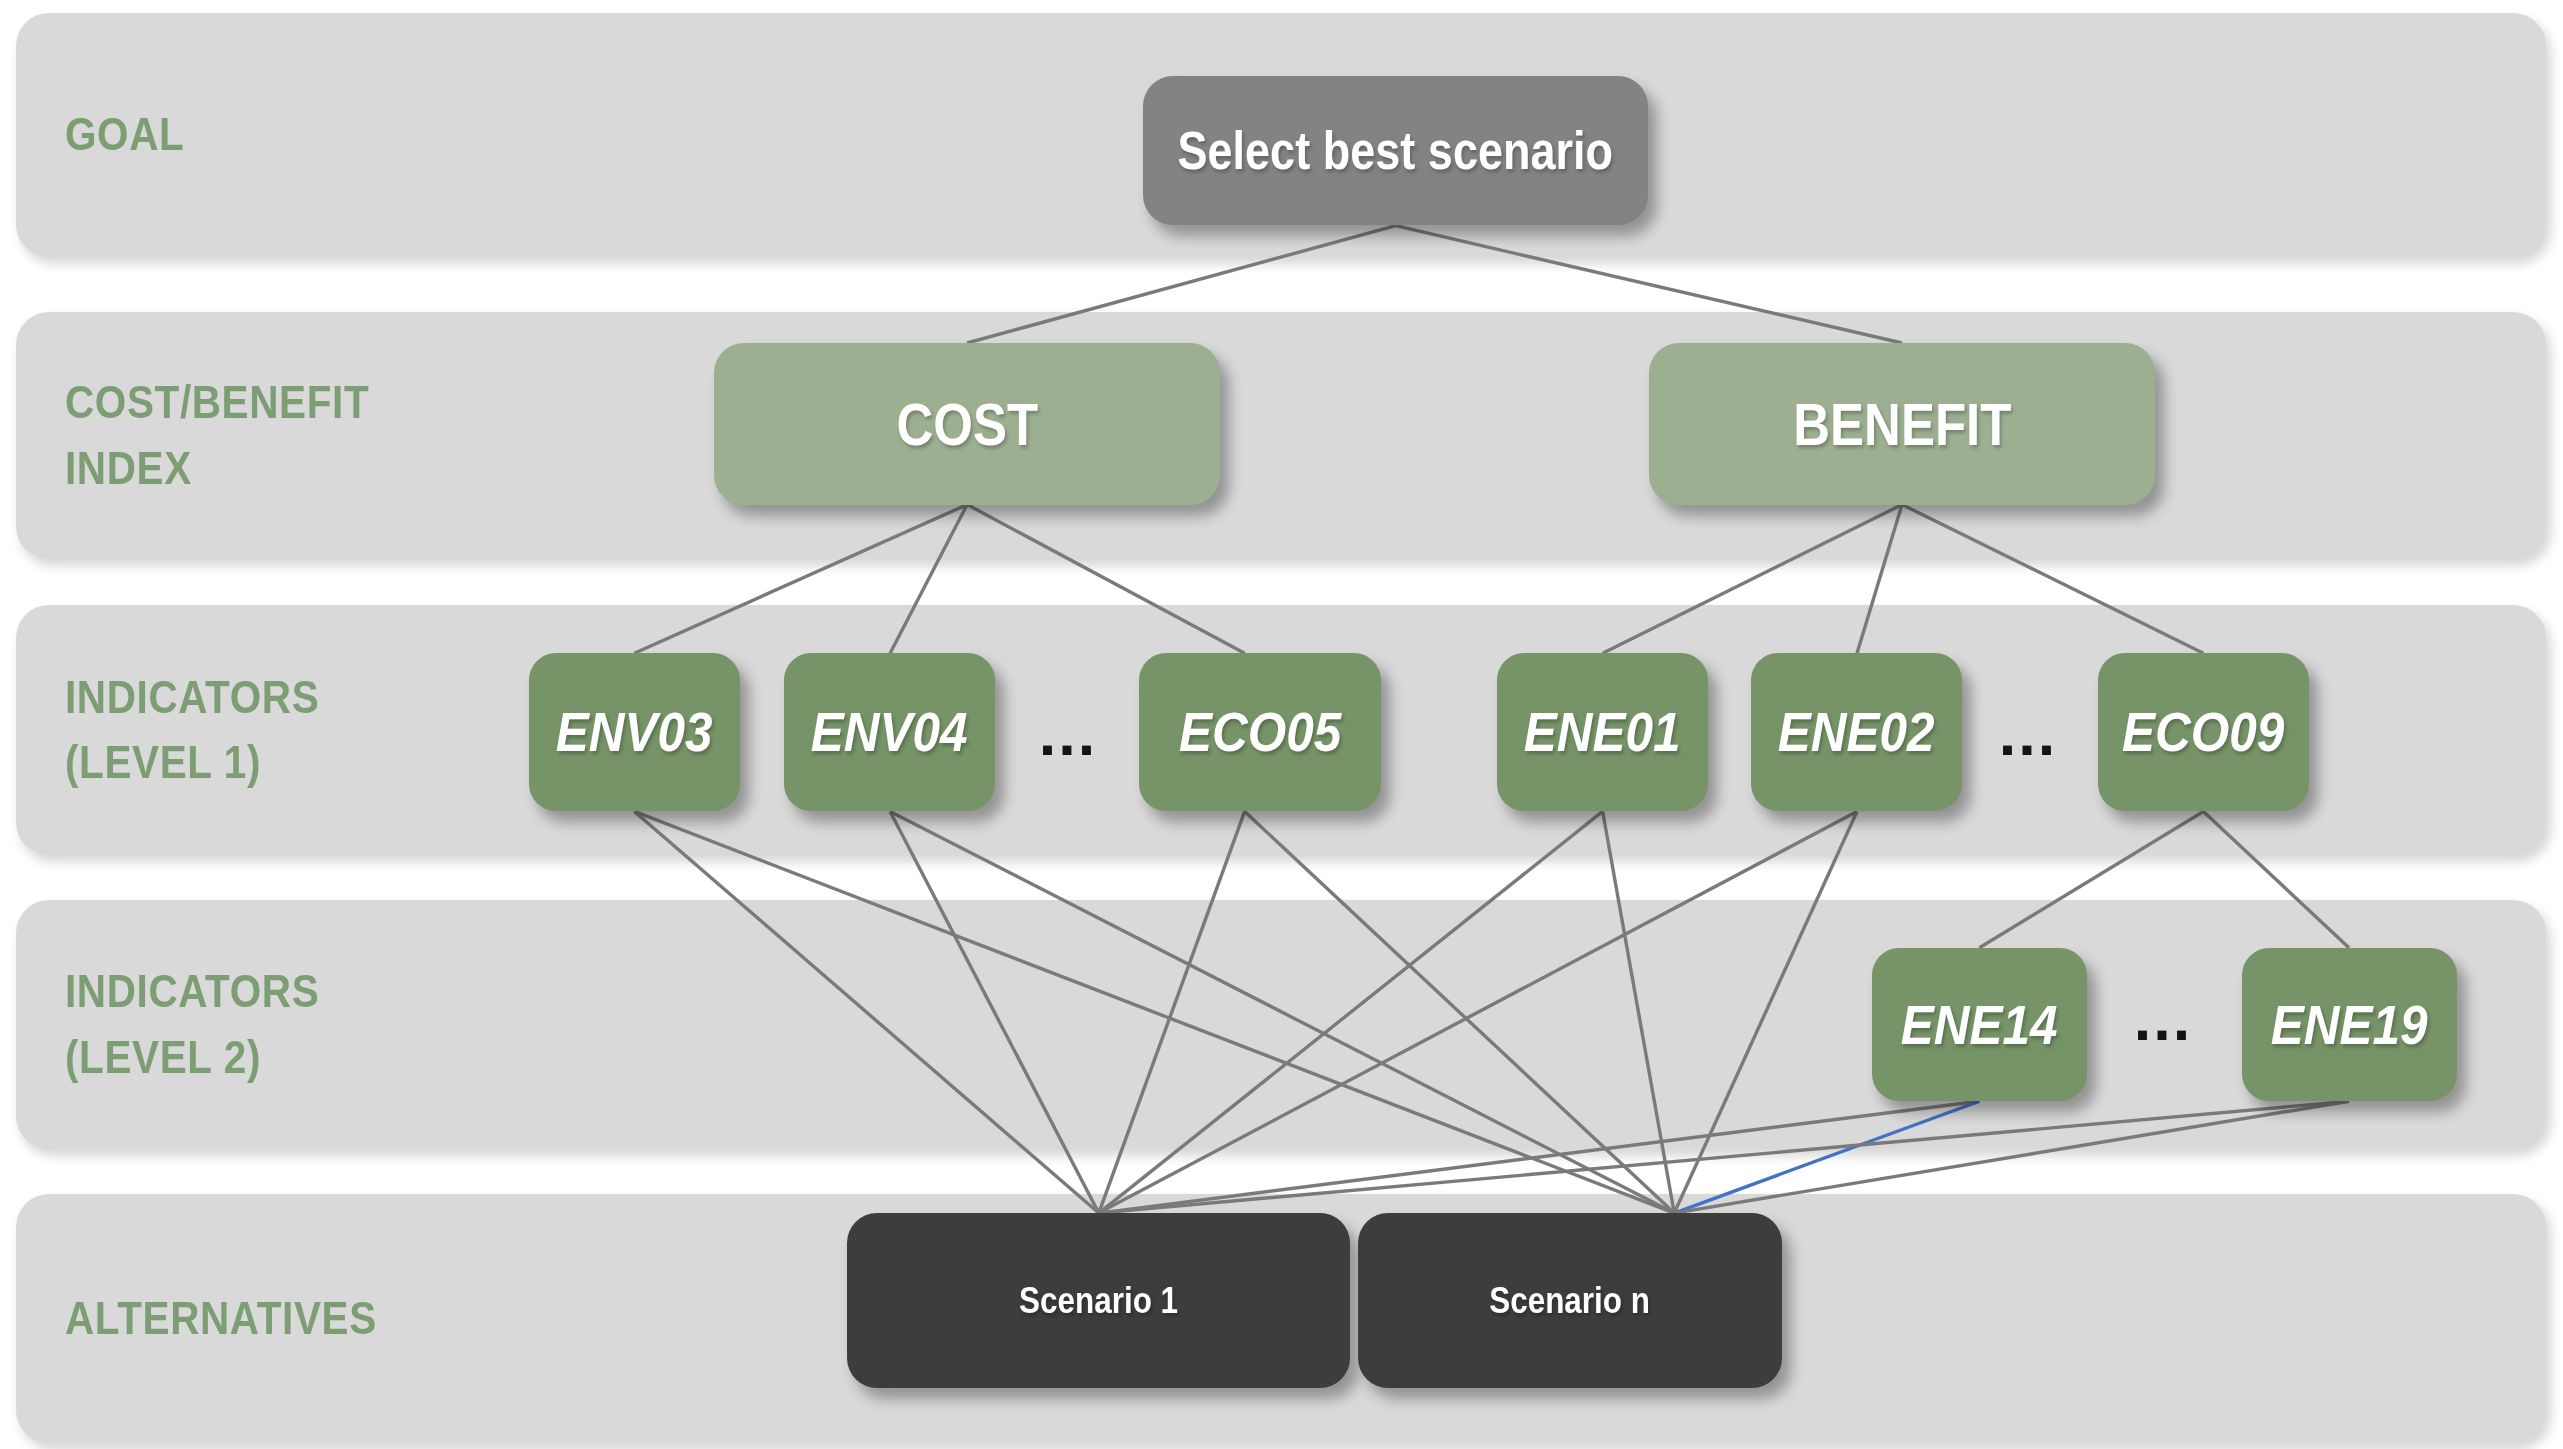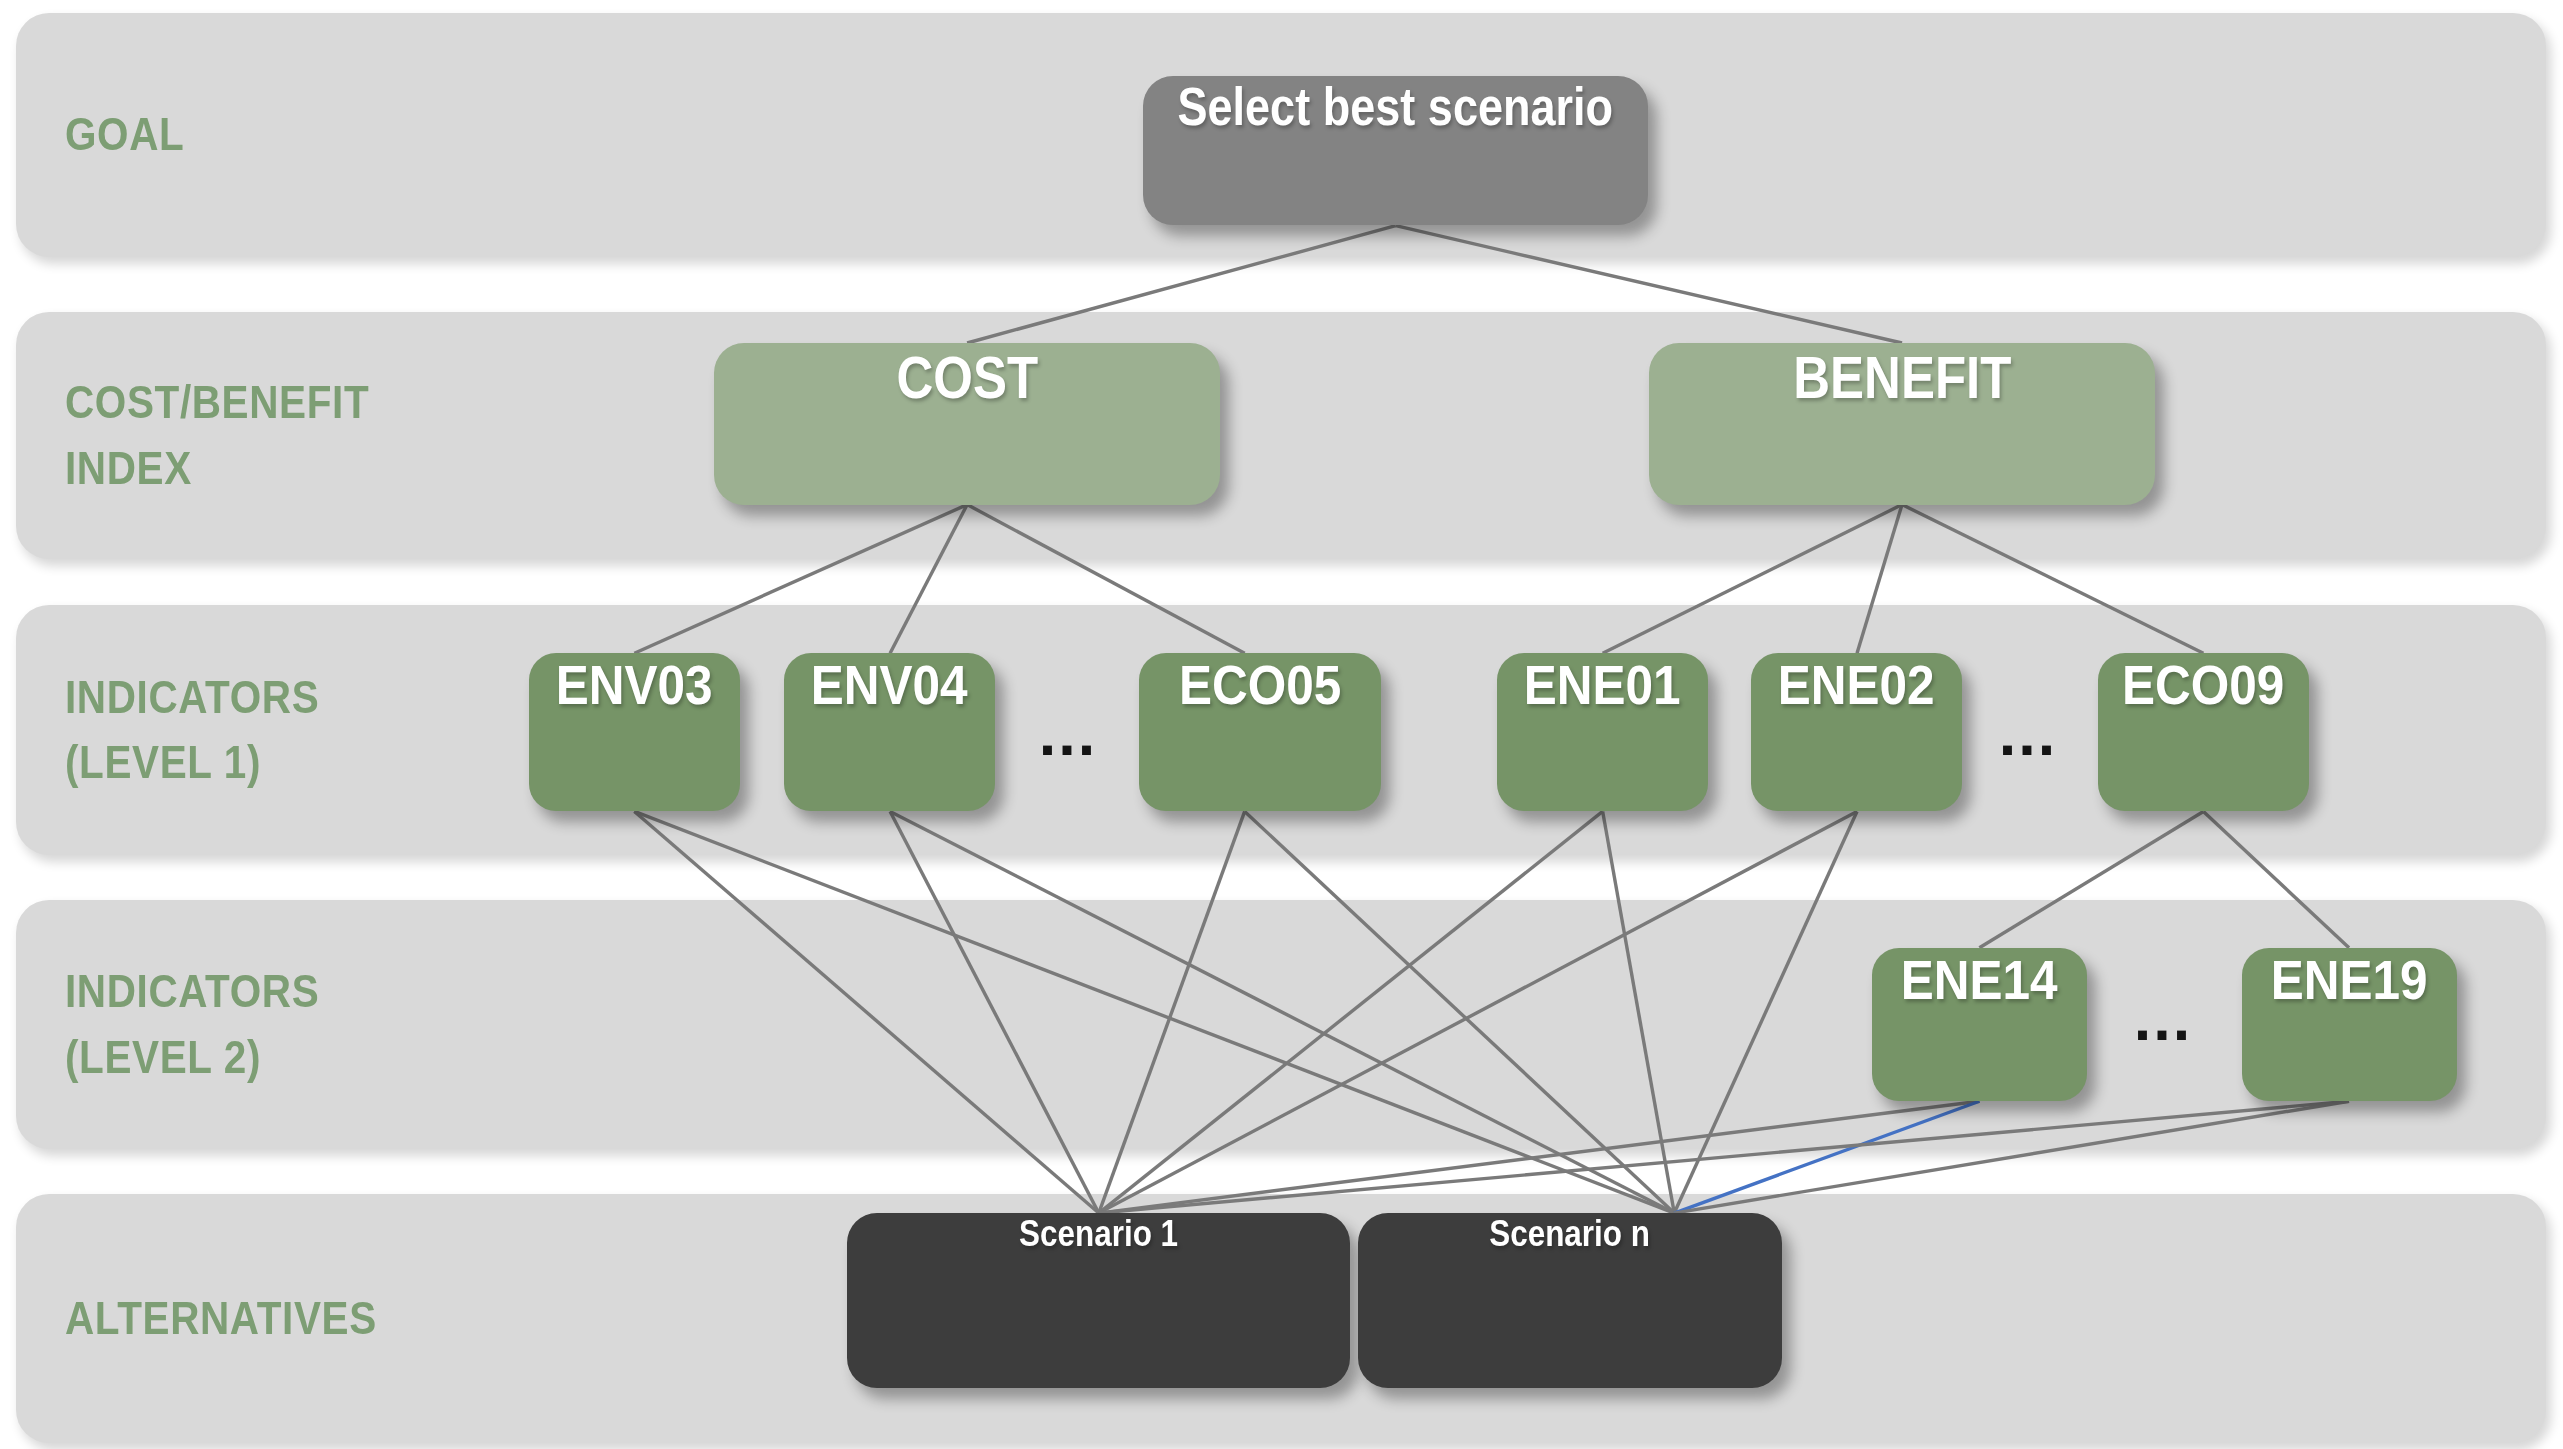--- a/index.html
+++ b/index.html
@@ -16,31 +16,31 @@
   .row-label{
     position:absolute;left:65px;z-index:2;display:flex;align-items:center;
     color:var(--label,#7d9e74);font-weight:bold;font-size:46px;line-height:1.42;
   }
   .row-label>span{
     display:inline-block;transform:scaleX(0.88);transform-origin:left center;
     white-space:pre-line;letter-spacing:0.7px;
   }
   svg.wires{position:absolute;left:0;top:0;z-index:1;}
   .node{
-    position:absolute;z-index:2;display:flex;justify-content:center;
+    position:absolute;z-index:2;display:flex;align-items:center;justify-content:center;
     color:var(--boxtext,#ffffff);font-weight:bold;
     box-shadow:8.2px 11px 13.6px rgba(0,0,0,0.32);
   }
   .node>span{
     display:inline-block;transform:scaleX(0.85);white-space:nowrap;
     text-shadow:2px 2.7px 4.1px rgba(0,0,0,0.25);
   }
   .node.goal{background:var(--goal,#838383);border-radius:30px;font-size:53px;}
   .node.cb{background:var(--cb,#9cb091);border-radius:30px;font-size:60px;}
-  .node.ind{background:var(--ind,#769467);border-radius:27px;font-size:55px;}
+  .node.ind{background:var(--ind,#769467);border-radius:27px;font-size:55px;font-style:italic;}
   .node.ind>span{transform:scaleX(0.9);}
   .node.alt{background:var(--alt,#3d3d3d);border-radius:30px;font-size:37px;}
   .dots{
     position:absolute;z-index:2;color:var(--dots,#141414);
     font-weight:bold;font-size:63px;letter-spacing:2px;
     transform:translate(-50%,-60%);
   }
 </style>
 </head>
 <body>

